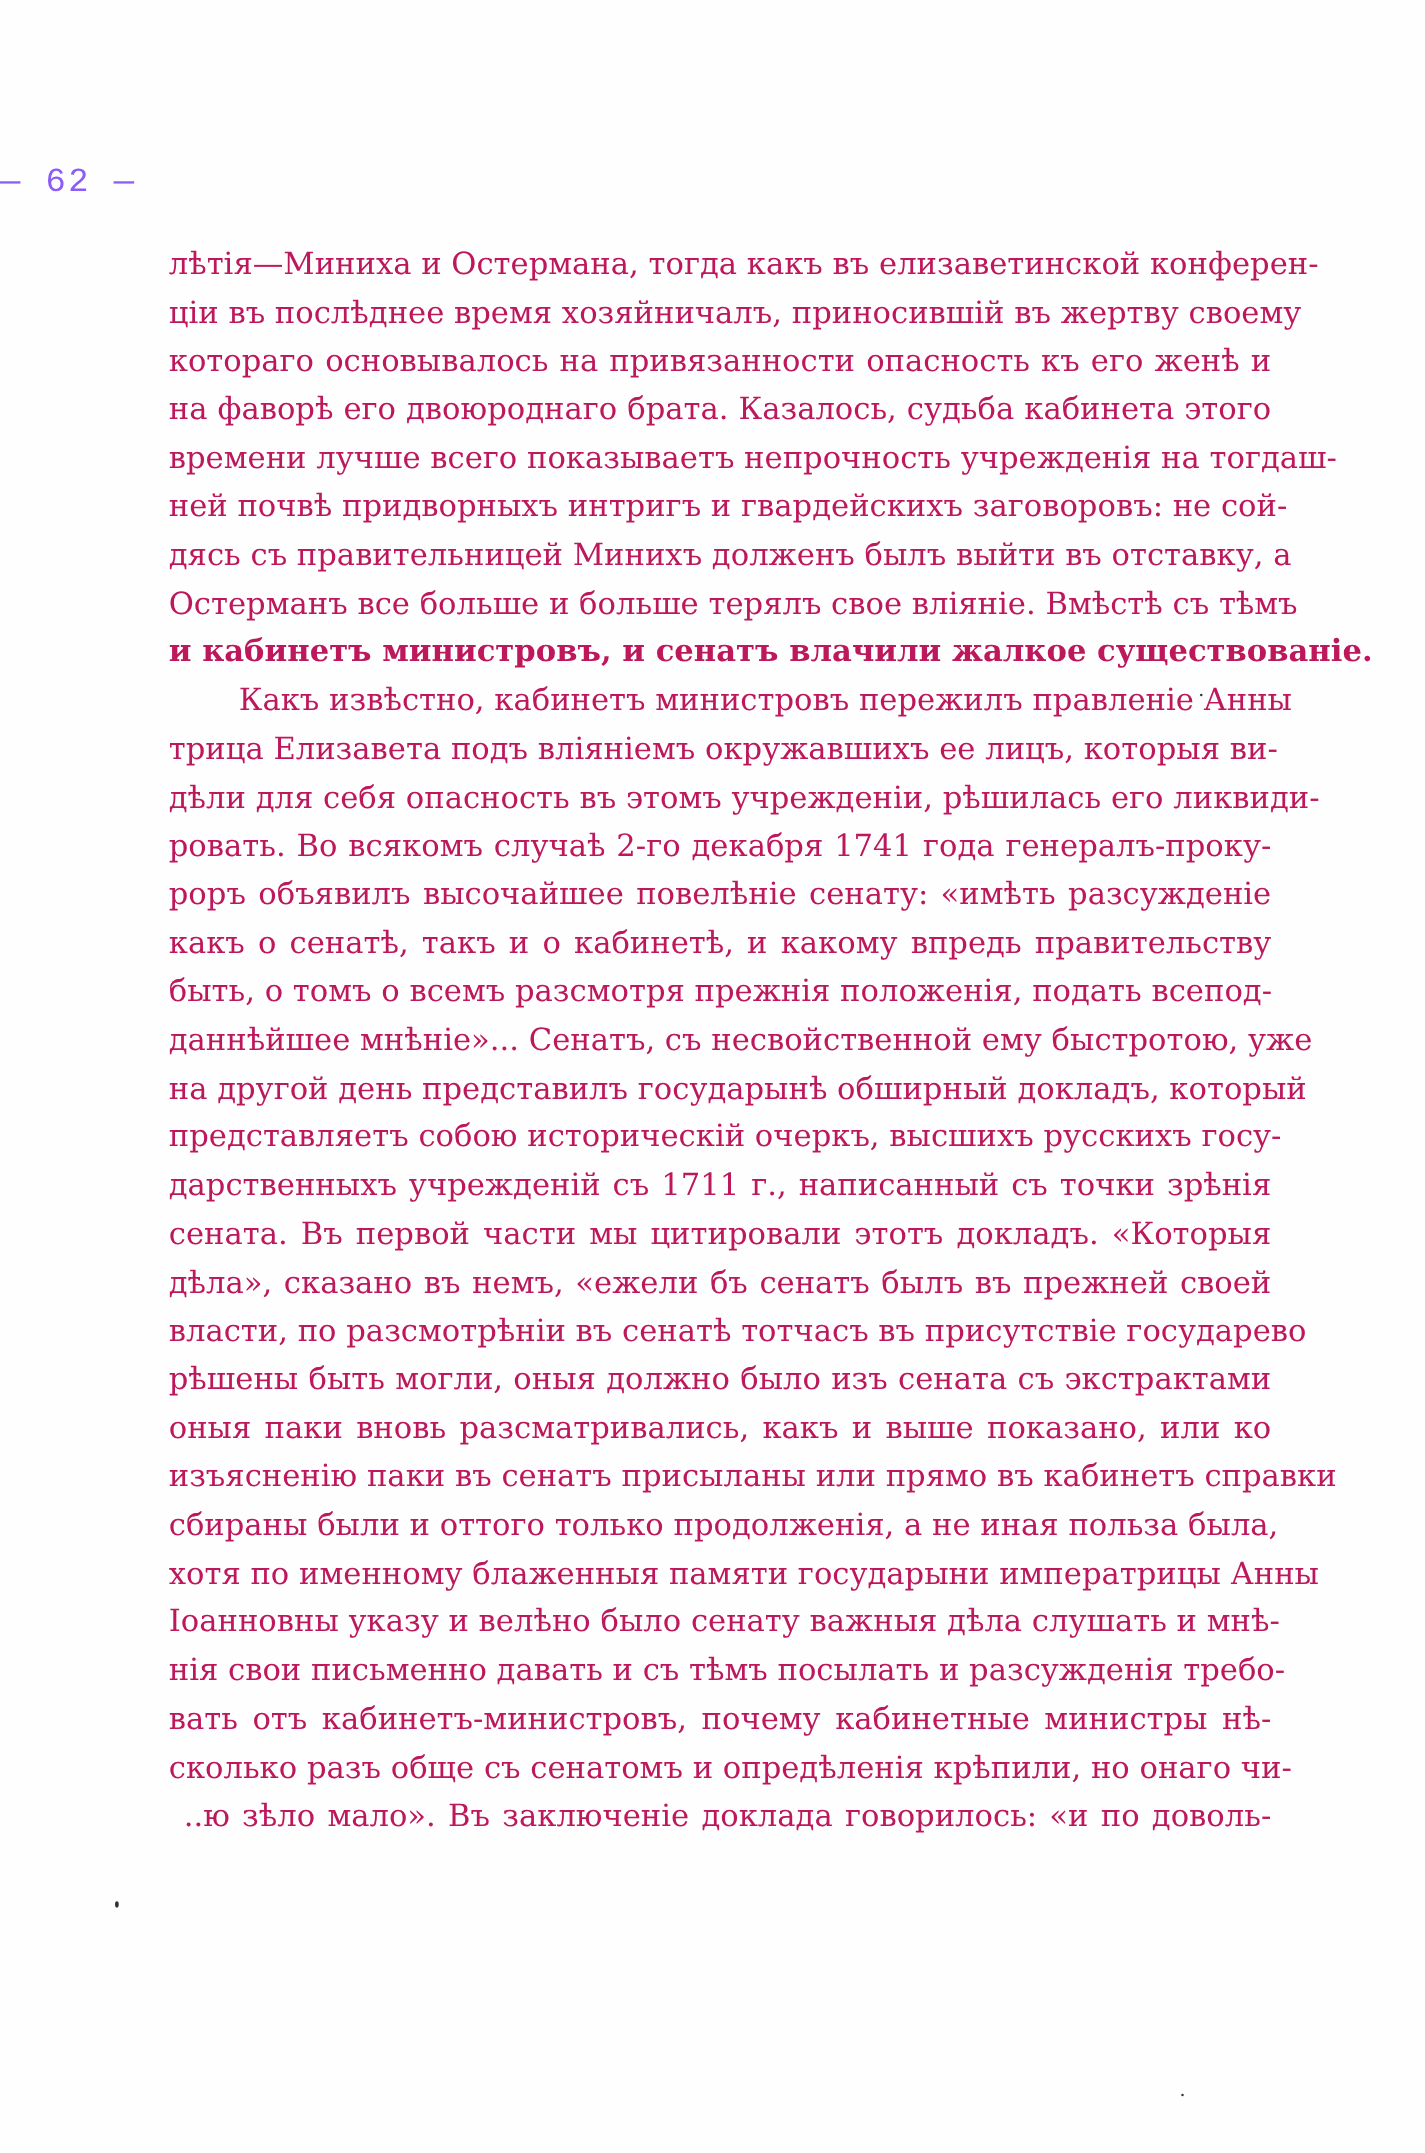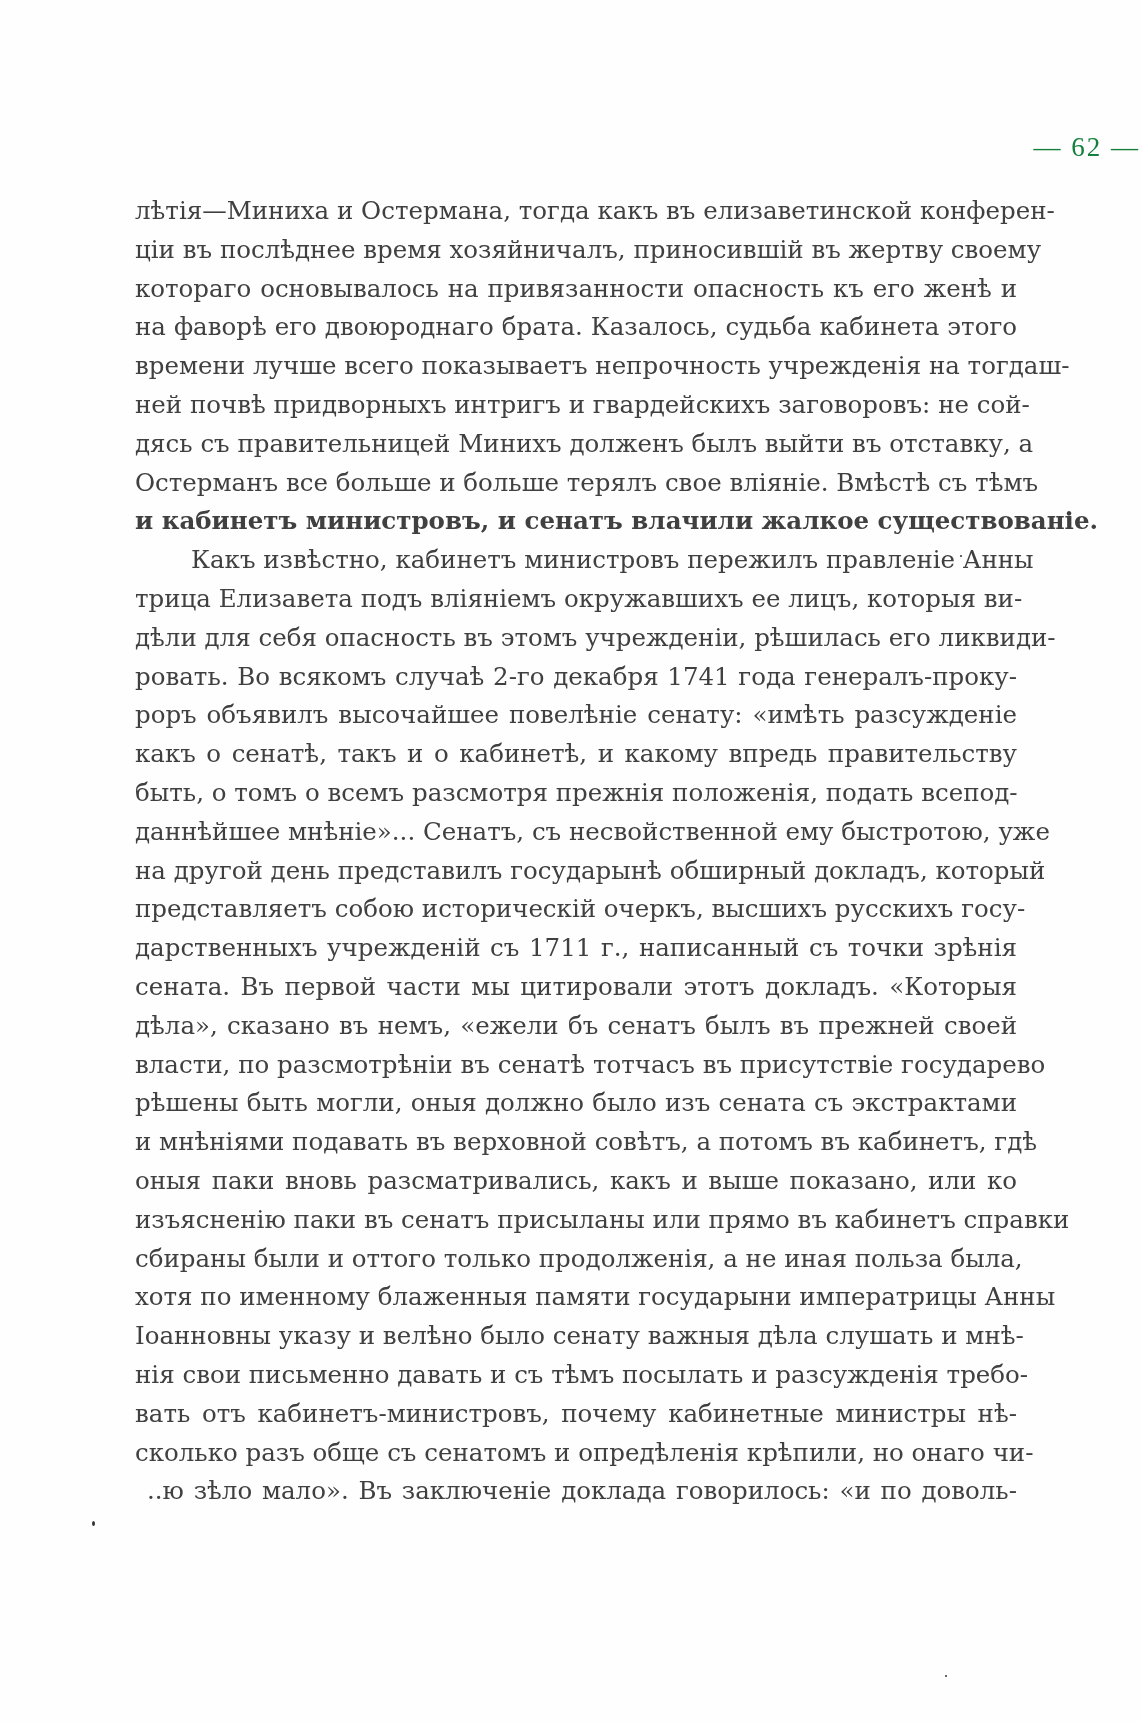--- a/index.html
+++ b/index.html
@@ -1,24 +1,24 @@
 <!DOCTYPE html>
 <html><head>
 <meta charset="utf-8">
 <style>
   html, body { margin: 0; padding: 0; background: #ffffff; }
   body { width: 1140px; height: 1722px; position: relative; overflow: hidden; }
   .page { position: absolute; left: 0; top: 0; width: 1140px; height: 1722px; background: #fefefe; }
   .page-number {
-    position: absolute; top: 132px; left: 0; width: 1140px; text-align: right;
-    font-family: Liberation Serif, serif; font-size: 27px; color: #15803d; letter-spacing: 2px;
+    position: absolute; top: 132px; left: 0; width: 1140px; text-align: left;
+    font-family: Liberation Mono, monospace; font-size: 27px; color: #8b5cf6; letter-spacing: 2px;
   }
   .body-text {
     position: absolute; left: 135px; top: 192px; width: 882px;
-    font-family: "DejaVu Serif", serif; font-size: 24.5px; color: #404040;
+    font-family: "DejaVu Serif", serif; font-size: 24.5px; color: #be185d;
     line-height: 38.8px;
   }
   .line {
     display: block; white-space: nowrap; text-align: justify; text-align-last: justify;
     height: 38.8px; overflow: visible;
   }
   .line.last { text-align-last: left; font-weight: bold; }
   .line.indent { padding-left: 56px; }
   .line.partial { padding-left: 12px; }
   .speck { position: absolute; background: #333; border-radius: 50%; }
@@ -52,21 +52,20 @@
       <span class="line">какъ о сенатѣ, такъ и о кабинетѣ, и какому впредь правительству</span>
       <span class="line">быть, о томъ о всемъ разсмотря прежнія положенія, подать всепод-</span>
       <span class="line">даннѣйшее мнѣніе»... Сенатъ, съ несвойственной ему быстротою, уже</span>
       <span class="line">на другой день представилъ государынѣ обширный докладъ, который</span>
       <span class="line">представляетъ собою историческій очеркъ, высшихъ русскихъ госу-</span>
       <span class="line">дарственныхъ учрежденій съ 1711 г., написанный съ точки зрѣнія</span>
       <span class="line">сената. Въ первой части мы цитировали этотъ докладъ. «Которыя</span>
       <span class="line">дѣла», сказано въ немъ, «ежели бъ сенатъ былъ въ прежней своей</span>
       <span class="line">власти, по разсмотрѣніи въ сенатѣ тотчасъ въ присутствіе государево</span>
       <span class="line">рѣшены быть могли, оныя должно было изъ сената съ экстрактами</span>
-      <span class="line">и мнѣніями подавать въ верховной совѣтъ, а потомъ въ кабинетъ, гдѣ</span>
       <span class="line">оныя паки вновь разсматривались, какъ и выше показано, или ко</span>
       <span class="line">изъясненію паки въ сенатъ присыланы или прямо въ кабинетъ справки</span>
       <span class="line">сбираны были и оттого только продолженія, а не иная польза была,</span>
       <span class="line">хотя по именному блаженныя памяти государыни императрицы Анны</span>
       <span class="line">Іоанновны указу и велѣно было сенату важныя дѣла слушать и мнѣ-</span>
       <span class="line">нія свои письменно давать и съ тѣмъ посылать и разсужденія требо-</span>
       <span class="line">вать отъ кабинетъ-министровъ, почему кабинетные министры нѣ-</span>
       <span class="line">сколько разъ обще съ сенатомъ и опредѣленія крѣпили, но онаго чи-</span>
       <span class="line partial">..ю зѣло мало». Въ заключеніе доклада говорилось: «и по доволь-</span>
     </div>

